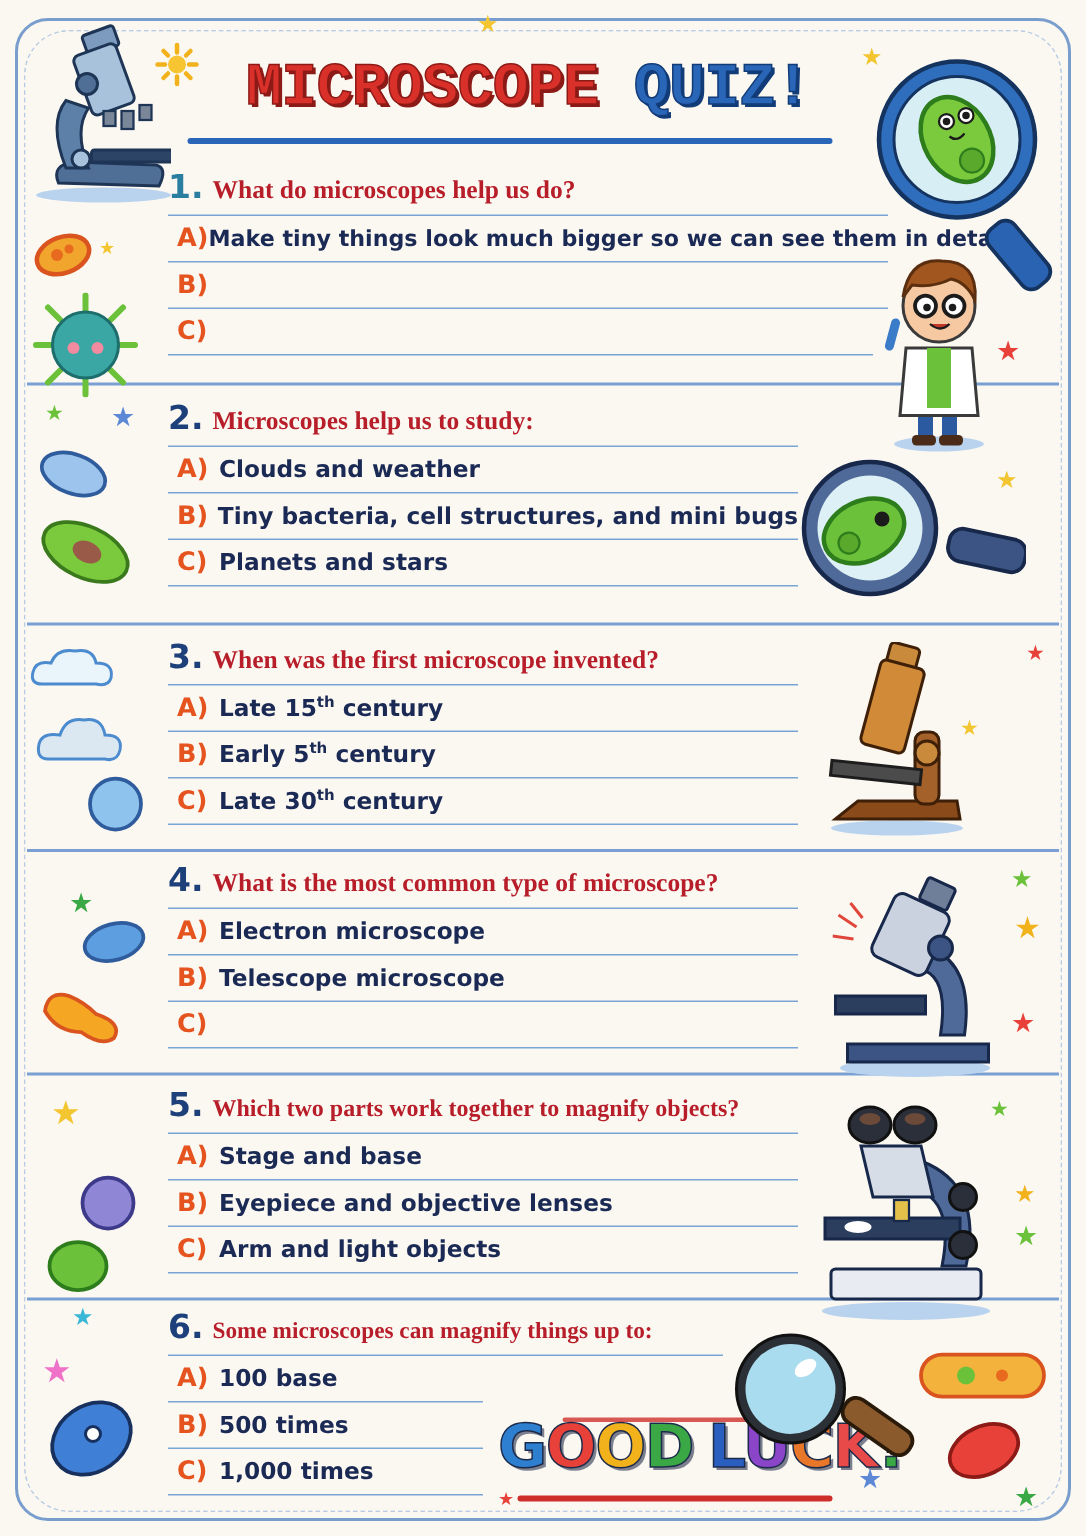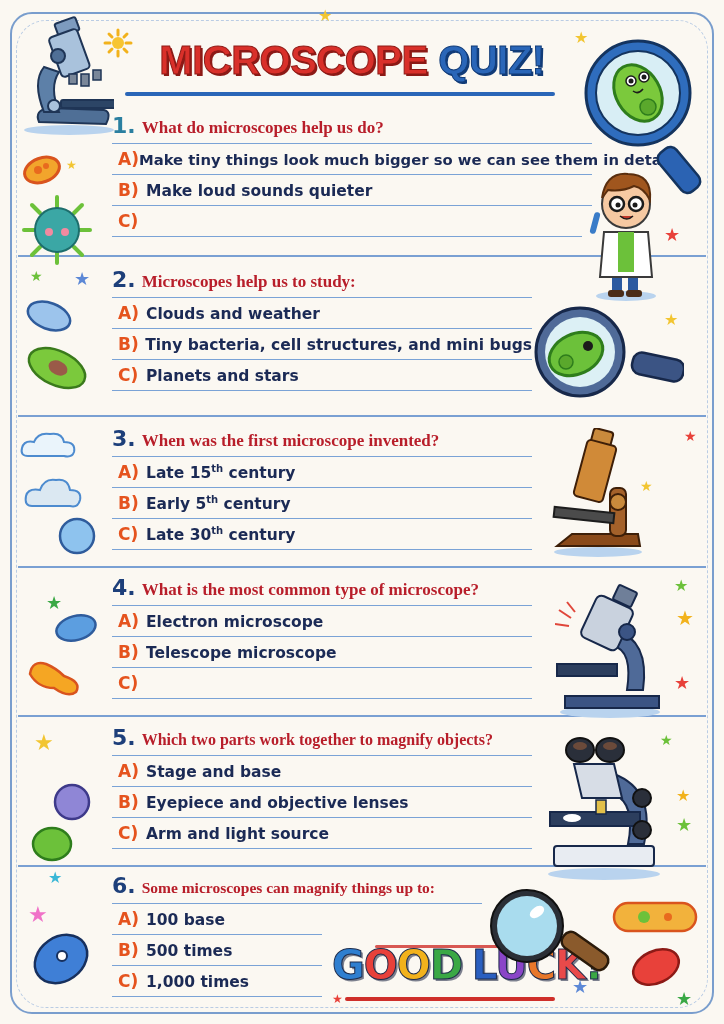--- a/index.html
+++ b/index.html
@@ -16,21 +16,21 @@
     border: 2px solid #4d7fc0; border-radius: 22px;
     opacity: 0.75;
   }
   .frame-inner {
     position: absolute; left: 16px; top: 20px; right: 16px; bottom: 16px;
     border: 1.5px dashed #8fb0dc; border-radius: 30px; opacity: 0.6;
   }
   .title {
     position: absolute; left: 132px; top: 30px; width: 440px;
     text-align: center;
-    font-family: Liberation Sans, sans-serif; font-weight: bold;
+    font-family: Liberation Mono, monospace; font-weight: bold;
     font-size: 40px; letter-spacing: -0.5px; line-height: 60px;
   }
   .title .t1 { color: #d9302a; text-shadow: 2px 2px 0 #8c1a16; -webkit-text-stroke: 1px #8c1a16; }
   .title .t2 { color: #2a66b8; text-shadow: 2px 2px 0 #123c78; -webkit-text-stroke: 1px #123c78; }
   .title-underline {
     position: absolute; left: 125px; top: 92px; width: 430px; height: 4px;
     background: #2a66b8; border-radius: 3px;
   }
   .section { position: absolute; left: 112px; }
   .q-row { display: flex; align-items: baseline; height: 30px; }
@@ -80,21 +80,20 @@
     <div class="q-row">
       <span class="q-num" style="color:#2a7fa0">1.</span>
       <span class="q-text">What do microscopes help us do?</span>
     </div>
     <div class="ans-row">
       <span class="ans-letter">A)</span>
       <span class="ans-text" style="font-size:14.8px">Make tiny things look much bigger so we can see them in detail</span>
     </div>
     <div class="ans-row">
       <span class="ans-letter">B)</span>
-      <span class="ans-text">Make loud sounds quieter</span>
     </div>
     <div class="ans-row">
       <span class="ans-letter">C)</span>
     </div>
     <div class="rule-bottom" style="width:470px"></div>
   </div>
   <div class="divider" style="top:255px"></div>
 
   <div class="section" style="top:267px;width:420px;">
     <div class="q-row">
@@ -166,21 +165,21 @@
     <div class="ans-row">
       <span class="ans-letter">A)</span>
       <span class="ans-text">Stage and base</span>
     </div>
     <div class="ans-row">
       <span class="ans-letter">B)</span>
       <span class="ans-text">Eyepiece and objective lenses</span>
     </div>
     <div class="ans-row">
       <span class="ans-letter">C)</span>
-      <span class="ans-text">Arm and light source</span>
+      <span class="ans-text">Arm and light objects</span>
     </div>
     <div class="rule-bottom"></div>
   </div>
   <div class="divider" style="top:865px"></div>
 
   <div class="section" style="top:873px;width:370px;">
     <div class="q-row">
       <span class="q-num">6.</span>
       <span class="q-text" style="font-size:15.5px">Some microscopes can magnify things up to:</span>
     </div>

